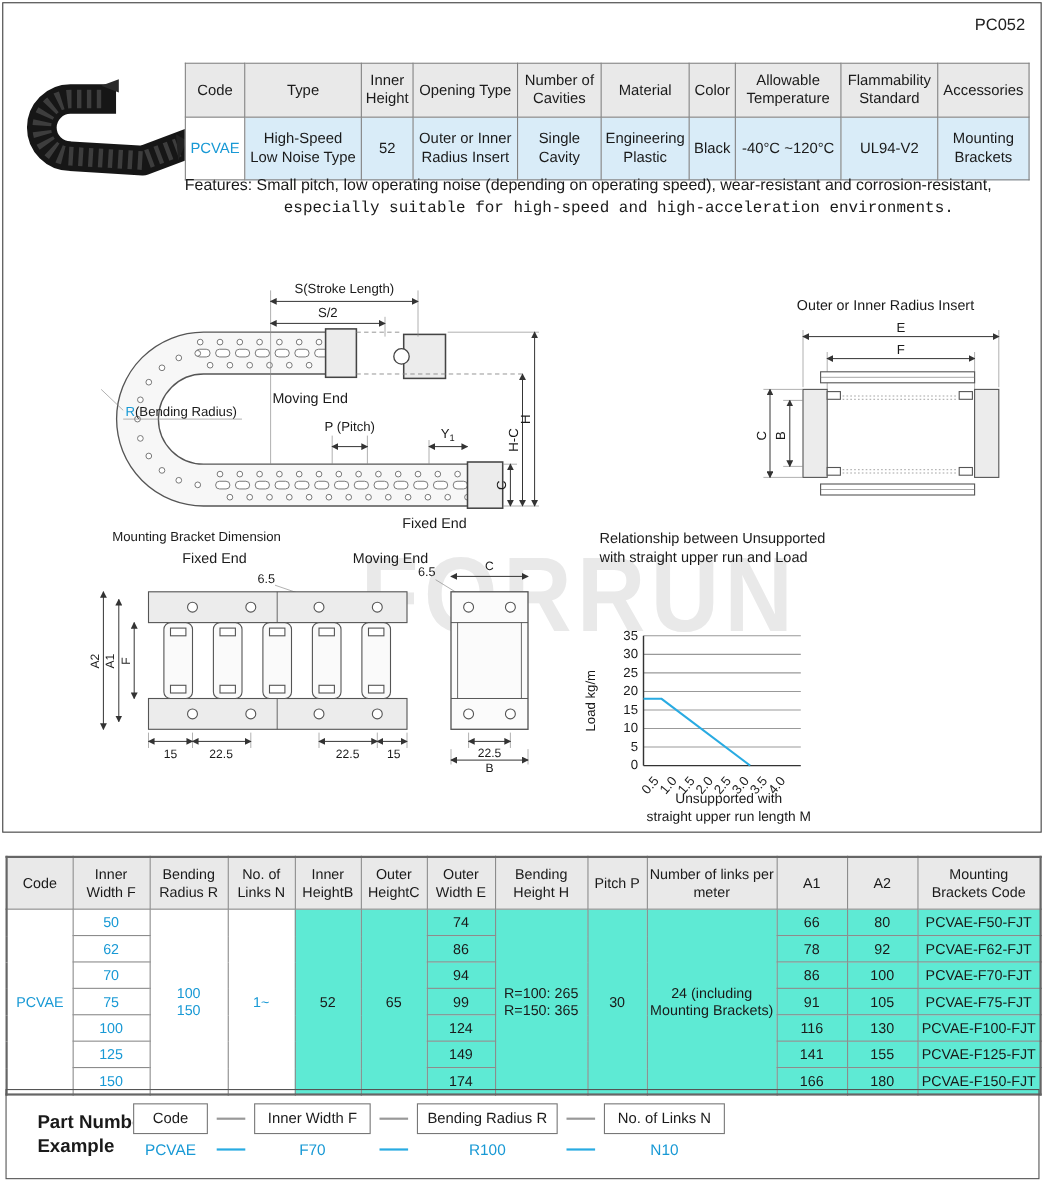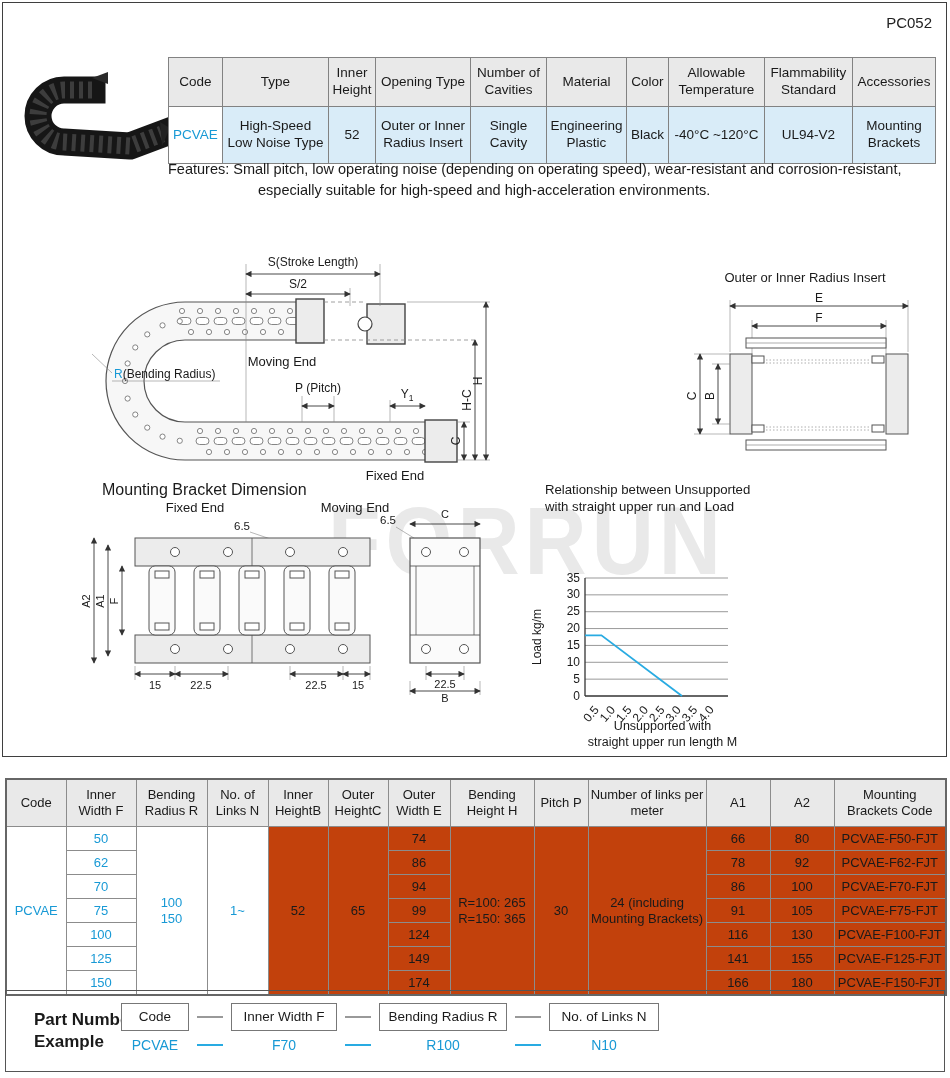--- a/index.html
+++ b/index.html
@@ -14,45 +14,45 @@
   table{border-collapse:collapse;table-layout:fixed;background:#fff;}
   .toptable{left:168px;top:57px;width:767px;z-index:2;font-size:13.5px;}
   .toptable th,.toptable td{border:1px solid #828282;text-align:center;vertical-align:middle;
       padding:2px 3px;font-weight:normal;line-height:1.25;}
   .toptable th{background:#e9e9e9;height:44px;}
   .toptable td{height:52px;background:#d9ecf8;}
   .toptable td.codecell{background:#fff;}
   .bluetxt{color:#1899d5;}
   
   .features{left:168px;top:159px;width:775px;font-size:14.5px;line-height:1.45;z-index:2;}
-  .features .indent{padding-left:90px;}
+  .features .indent{padding-left:90px;font-family:Liberation Mono, monospace;}
   
   .notes{left:493px;top:331px;font-size:12.5px;line-height:1.55;z-index:2;}
   .insert-title{left:690px;top:270px;width:230px;text-align:center;font-size:13px;z-index:2;}
-  .bracket-title{left:102px;top:481px;font-size:16px;z-index:2;}
+  .bracket-title{left:102px;top:481px;font-size:12px;z-index:2;}
   .chart-title{left:545px;top:482px;width:225px;text-align:left;font-size:13.2px;line-height:1.25;z-index:2;}
   .chart-xlabel{left:560px;top:718px;width:205px;text-align:center;font-size:12.5px;line-height:1.3;z-index:2;}
   svg{position:absolute;z-index:2;overflow:visible;}
   svg text{font-family:"Liberation Sans",sans-serif;font-size:12px;fill:#1a1a1a;}
   .dim{stroke:#333;stroke-width:0.9;}
   .ext{stroke:#888;stroke-width:0.6;}
   .dash{stroke:#888;stroke-width:0.8;stroke-dasharray:4 3;}
   .body{fill:#f7f7f7;stroke:#555;stroke-width:1.2;}
   .brk{fill:#ececec;stroke:#444;stroke-width:1.4;}
   .plate{fill:#ececec;stroke:#555;stroke-width:1;}
   .bar{fill:#ffffff;stroke:#555;stroke-width:1;}
   .dots{stroke:#999;stroke-width:0.8;stroke-dasharray:1.5 2;}
   #chain-texture{fill:#fff;stroke:#777;stroke-width:0.9;}
   
   .spectable{left:5px;top:778px;width:940px;z-index:2;font-size:13px;}
   .spectable th,.spectable td{border:1px solid #8c8c8c;text-align:center;vertical-align:middle;
       padding:1px 2px;font-weight:normal;line-height:1.2;}
   .spectable th{background:#e9e9e9;height:44px;}
   .spectable td{height:21px;background:#fff;}
-  .spectable td.bluecell{background:#c2410c;}
+  .spectable td.bluecell{background:#5eead4;}
   .spectable{border:2px solid #666;}
   
   .pnbox{left:5px;top:990px;width:938px;height:80px;border:1.5px solid #555;z-index:2;}
   .pnlabel{position:absolute;left:28px;top:18px;font-size:17px;font-weight:bold;line-height:1.3;}
   .pngrid{position:absolute;left:115px;top:12px;display:grid;
       grid-template-columns:68px 42px 106px 42px 128px 42px 110px;grid-row-gap:6px;align-items:center;}
   .pnb{border:1px solid #777;height:26px;line-height:26px;text-align:center;font-size:13.5px;background:#fff;}
   .pndash{width:26px;height:2px;background:#999;margin:0 auto;}
   .pndash.blue{background:#29abe2;}
   .pnval{text-align:center;font-size:14px;color:#1899d5;}

